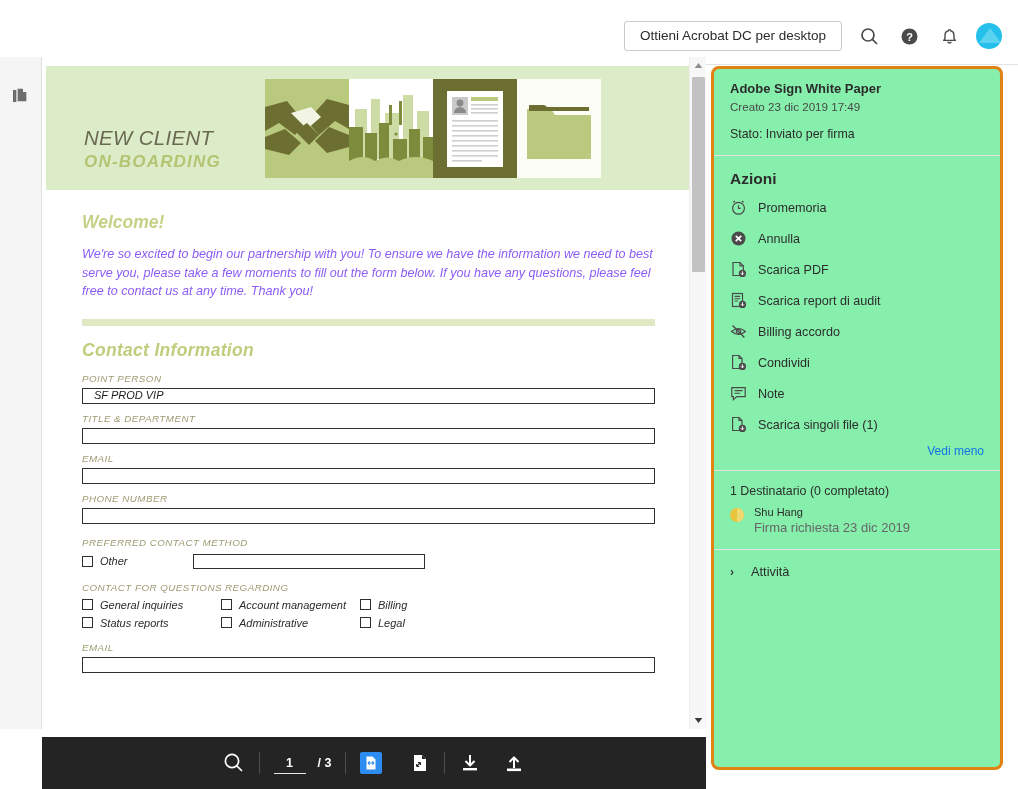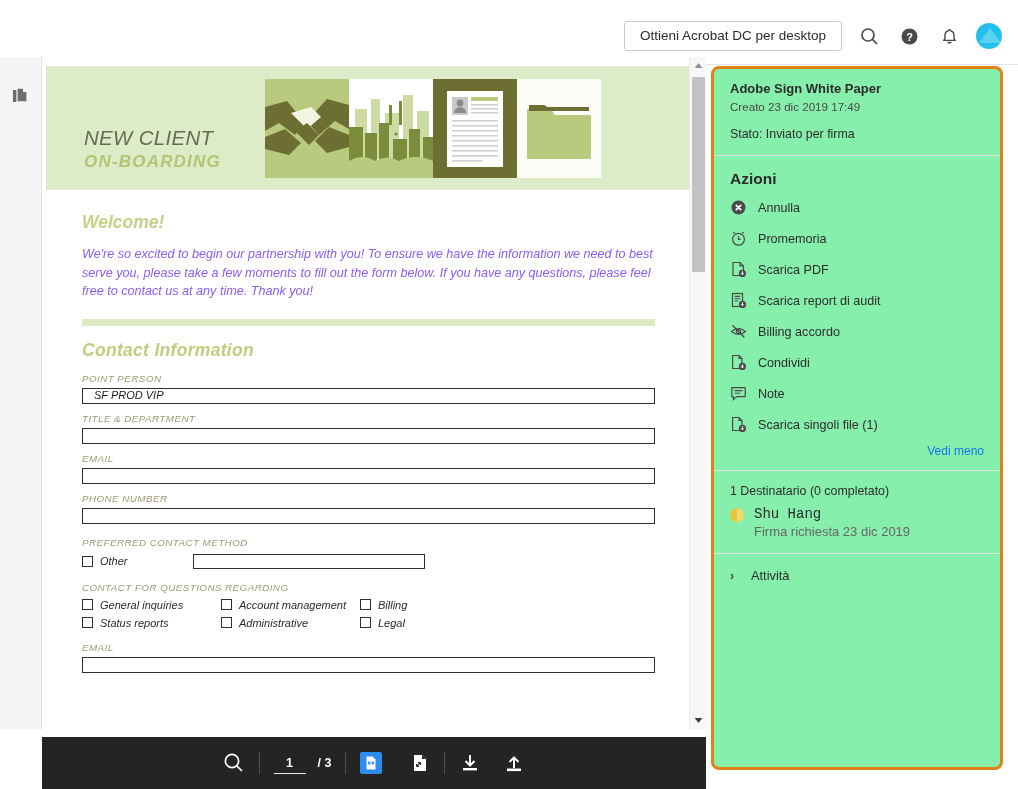--- a/index.html
+++ b/index.html
@@ -153,21 +153,21 @@
   .rp-recip-head { font-size:12.4px; color:#2c2c2c; padding:13px 16px 8px 16px; }
   .recip { display:flex; align-items:flex-start; gap:10px; padding:0 16px 14px 16px; }
   .recip-dot {
     width:14px; height:14px; border-radius:50%; background:#e8c53b;
     margin-top:2px; flex:none; position:relative; overflow:hidden;
   }
   .recip-dot::after {
     content:""; position:absolute; left:7px; top:0; width:7px; height:14px;
     background:#f0d96f;
   }
-  .recip-name { font-size:14px; color:#2c2c2c;font-family:Liberation Mono, monospace; }
+  .recip-name { font-size:11px; color:#2c2c2c; }
   .recip-sub { font-size:13px; color:#666; margin-top:2px; }
   .rp-activity {
     display:flex; align-items:center; gap:11px;
     padding:14px 16px; cursor:pointer;
   }
   .chev { font-size:12px; color:#3c3c3c; font-weight:bold; width:10px; }
   .rp-activity-label { font-size:12.8px; color:#2c2c2c; }
 </style>
 </head>
 <body>
@@ -418,37 +418,37 @@
       </div>
     </div>
 
     <div class="rp-hr"></div>
 
     <div class="rp-h2">Azioni</div>
 
     <div class="action">
       <span class="a-icon">
         <svg width="17" height="17" viewBox="0 0 17 17">
-          <circle cx="8.5" cy="8.5" r="7" fill="#4a4a4a"></circle>
-          <path d="M5.8 5.8 L11.2 11.2 M11.2 5.8 L5.8 11.2" stroke="#fff" stroke-width="1.7"></path>
-        </svg>
-      </span>
-      <span class="action-label">Annulla</span>
-    </div>
-
-    <div class="action">
-      <span class="a-icon">
-        <svg width="17" height="17" viewBox="0 0 17 17">
           <circle cx="8.5" cy="9.3" r="5.9" fill="none" stroke="#4a4a4a" stroke-width="1.2"></circle>
           <path d="M8.5 6.2 v3.1 h2.2" fill="none" stroke="#4a4a4a" stroke-width="1.2"></path>
           <path d="M3.2 3.4 L5 2" stroke="#4a4a4a" stroke-width="1.2"></path>
           <path d="M13.8 3.4 L12 2" stroke="#4a4a4a" stroke-width="1.2"></path>
         </svg>
       </span>
       <span class="action-label">Promemoria</span>
+    </div>
+
+    <div class="action">
+      <span class="a-icon">
+        <svg width="17" height="17" viewBox="0 0 17 17">
+          <circle cx="8.5" cy="8.5" r="7" fill="#4a4a4a"></circle>
+          <path d="M5.8 5.8 L11.2 11.2 M11.2 5.8 L5.8 11.2" stroke="#fff" stroke-width="1.7"></path>
+        </svg>
+      </span>
+      <span class="action-label">Annulla</span>
     </div>
 
     <div class="action">
       <span class="a-icon">
         <svg width="17" height="17" viewBox="0 0 17 17">
           <path d="M3 1.5 h7 l3.4 3.4 v9.6 h-10.4 z" fill="none" stroke="#4a4a4a" stroke-width="1.2"></path>
           <path d="M10 1.5 v3.4 h3.4" fill="none" stroke="#4a4a4a" stroke-width="1.2"></path>
           <circle cx="12.4" cy="12.4" r="3.6" fill="#4a4a4a"></circle>
           <path d="M12.4 10.3 v3.4 M10.9 12.3 l1.5 1.5 l1.5-1.5" stroke="#fff" stroke-width="1" fill="none"></path>
         </svg>

